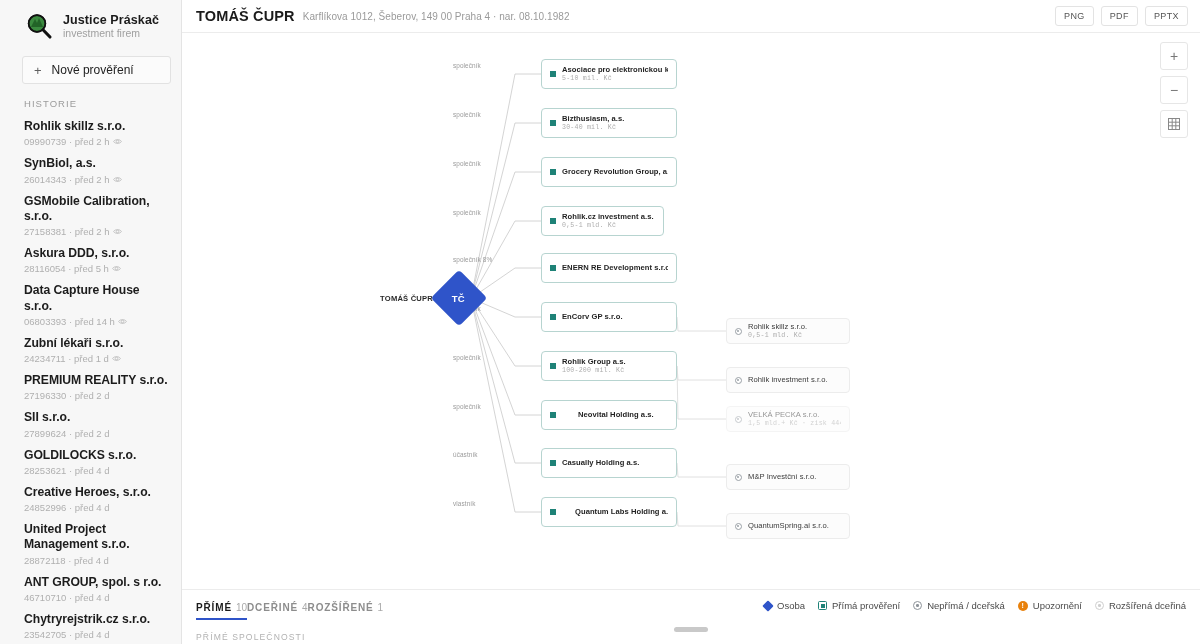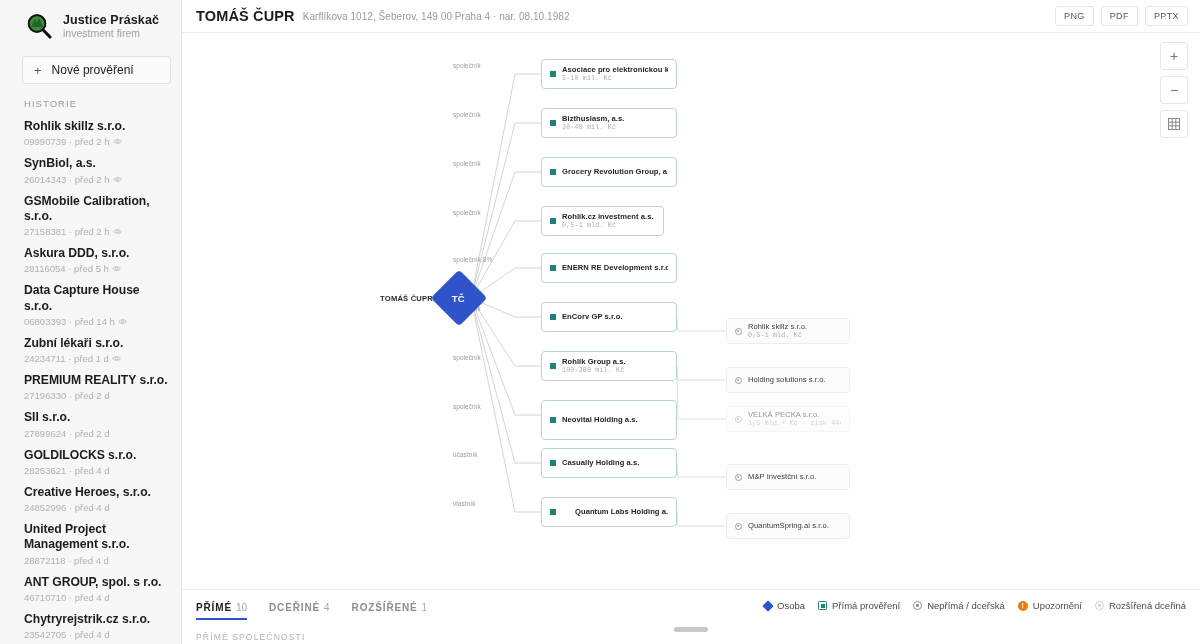--- a/index.html
+++ b/index.html
@@ -125,21 +125,21 @@
   .edge-label {
     position: absolute; font-size: 6.4px; color: #9a9a9a; white-space: nowrap; z-index: 2;
     letter-spacing: .1px;
   }
 
   
   .bottom {
     position: absolute; left: 0; right: 0; bottom: 0; height: 55px;
     border-top: 1px solid #ececec; background: #fff;
   }
-  .tabs { display: flex; align-items: flex-end; gap: 22px; padding: 9px 0 0 14px; height: 30px; }
+  .tabs { display: flex; align-items: flex-end; padding: 9px 0 0 14px; height: 30px; }
   .tab { font-size: 10px; letter-spacing: .85px; color: #8d8d8d; cursor: pointer; position: relative; padding-bottom: 7px; font-weight: 700; }
   .tab .cnt { font-weight: 400; color: #a9a9a9; margin-left: 4px; letter-spacing: 0; }
   .tab.active { color: #1b1b1b; }
   .tab.active::after {
     content: ""; position: absolute; left: 0; right: 0; bottom: 0; height: 2px; background: #2f54c9;
   }
   .sub-head { font-size: 8.6px; color: #b2b2b2; letter-spacing: 1.1px; padding: 12px 0 0 14px; }
 
   .legend {
     position: absolute; right: 14px; top: 10px; display: flex; align-items: center; gap: 13px;
@@ -400,21 +400,21 @@
               <span class="node-title" style="display: block;">EnCorv GP s.r.o.</span>
             </span>
           </div>
           <div class="node l1" style="left: 359px; top: 318px; width: 136px; height: 30px;">
             <span class="sq"></span>
             <span class="node-txt" style="display: block;">
               <span class="node-title" style="display: block;">Rohlik Group a.s.</span>
               <span class="node-sub" style="display: block;">100-200 mil. Kč</span>
             </span>
           </div>
-          <div class="node l1" style="left: 359px; top: 367px; width: 136px; height: 40px;">
+          <div class="node l1" style="left: 359px; top: 367px; width: 136px; height: 30px; gap: 16px;">
             <span class="sq"></span>
             <span class="node-txt" style="display: block;">
               <span class="node-title" style="display: block;">Neovital Holding a.s.</span>
             </span>
           </div>
           <div class="node l1" style="left: 359px; top: 415px; width: 136px; height: 30px;">
             <span class="sq"></span>
             <span class="node-txt" style="display: block;">
               <span class="node-title" style="display: block;">Casually Holding a.s.</span>
             </span>
@@ -428,21 +428,21 @@
           <div class="node l2" style="left: 544px; top: 285px; width: 124px; height: 26px;">
             <span class="dot"></span>
             <span class="node-txt" style="display: block;">
               <span class="node-title" style="display: block;">Rohlik skillz s.r.o.</span>
               <span class="node-sub" style="display: block;">0,5-1 mld. Kč</span>
             </span>
           </div>
           <div class="node l2" style="left: 544px; top: 334px; width: 124px; height: 26px;">
             <span class="dot"></span>
             <span class="node-txt" style="display: block;">
-              <span class="node-title" style="display: block;">Holding solutions s.r.o.</span>
+              <span class="node-title" style="display: block;">Rohlik investment s.r.o.</span>
             </span>
           </div>
           <div class="node l2 faded" style="left: 544px; top: 373px; width: 124px; height: 26px;">
             <span class="dot"></span>
             <span class="node-txt" style="display: block;">
               <span class="node-title" style="display: block;">VELKÁ PECKA s.r.o.</span>
               <span class="node-sub" style="display: block;">1,5 mld.+ Kč · zisk 444 mil.</span>
             </span>
           </div>
           <div class="node l2" style="left: 544px; top: 431px; width: 124px; height: 26px;">

